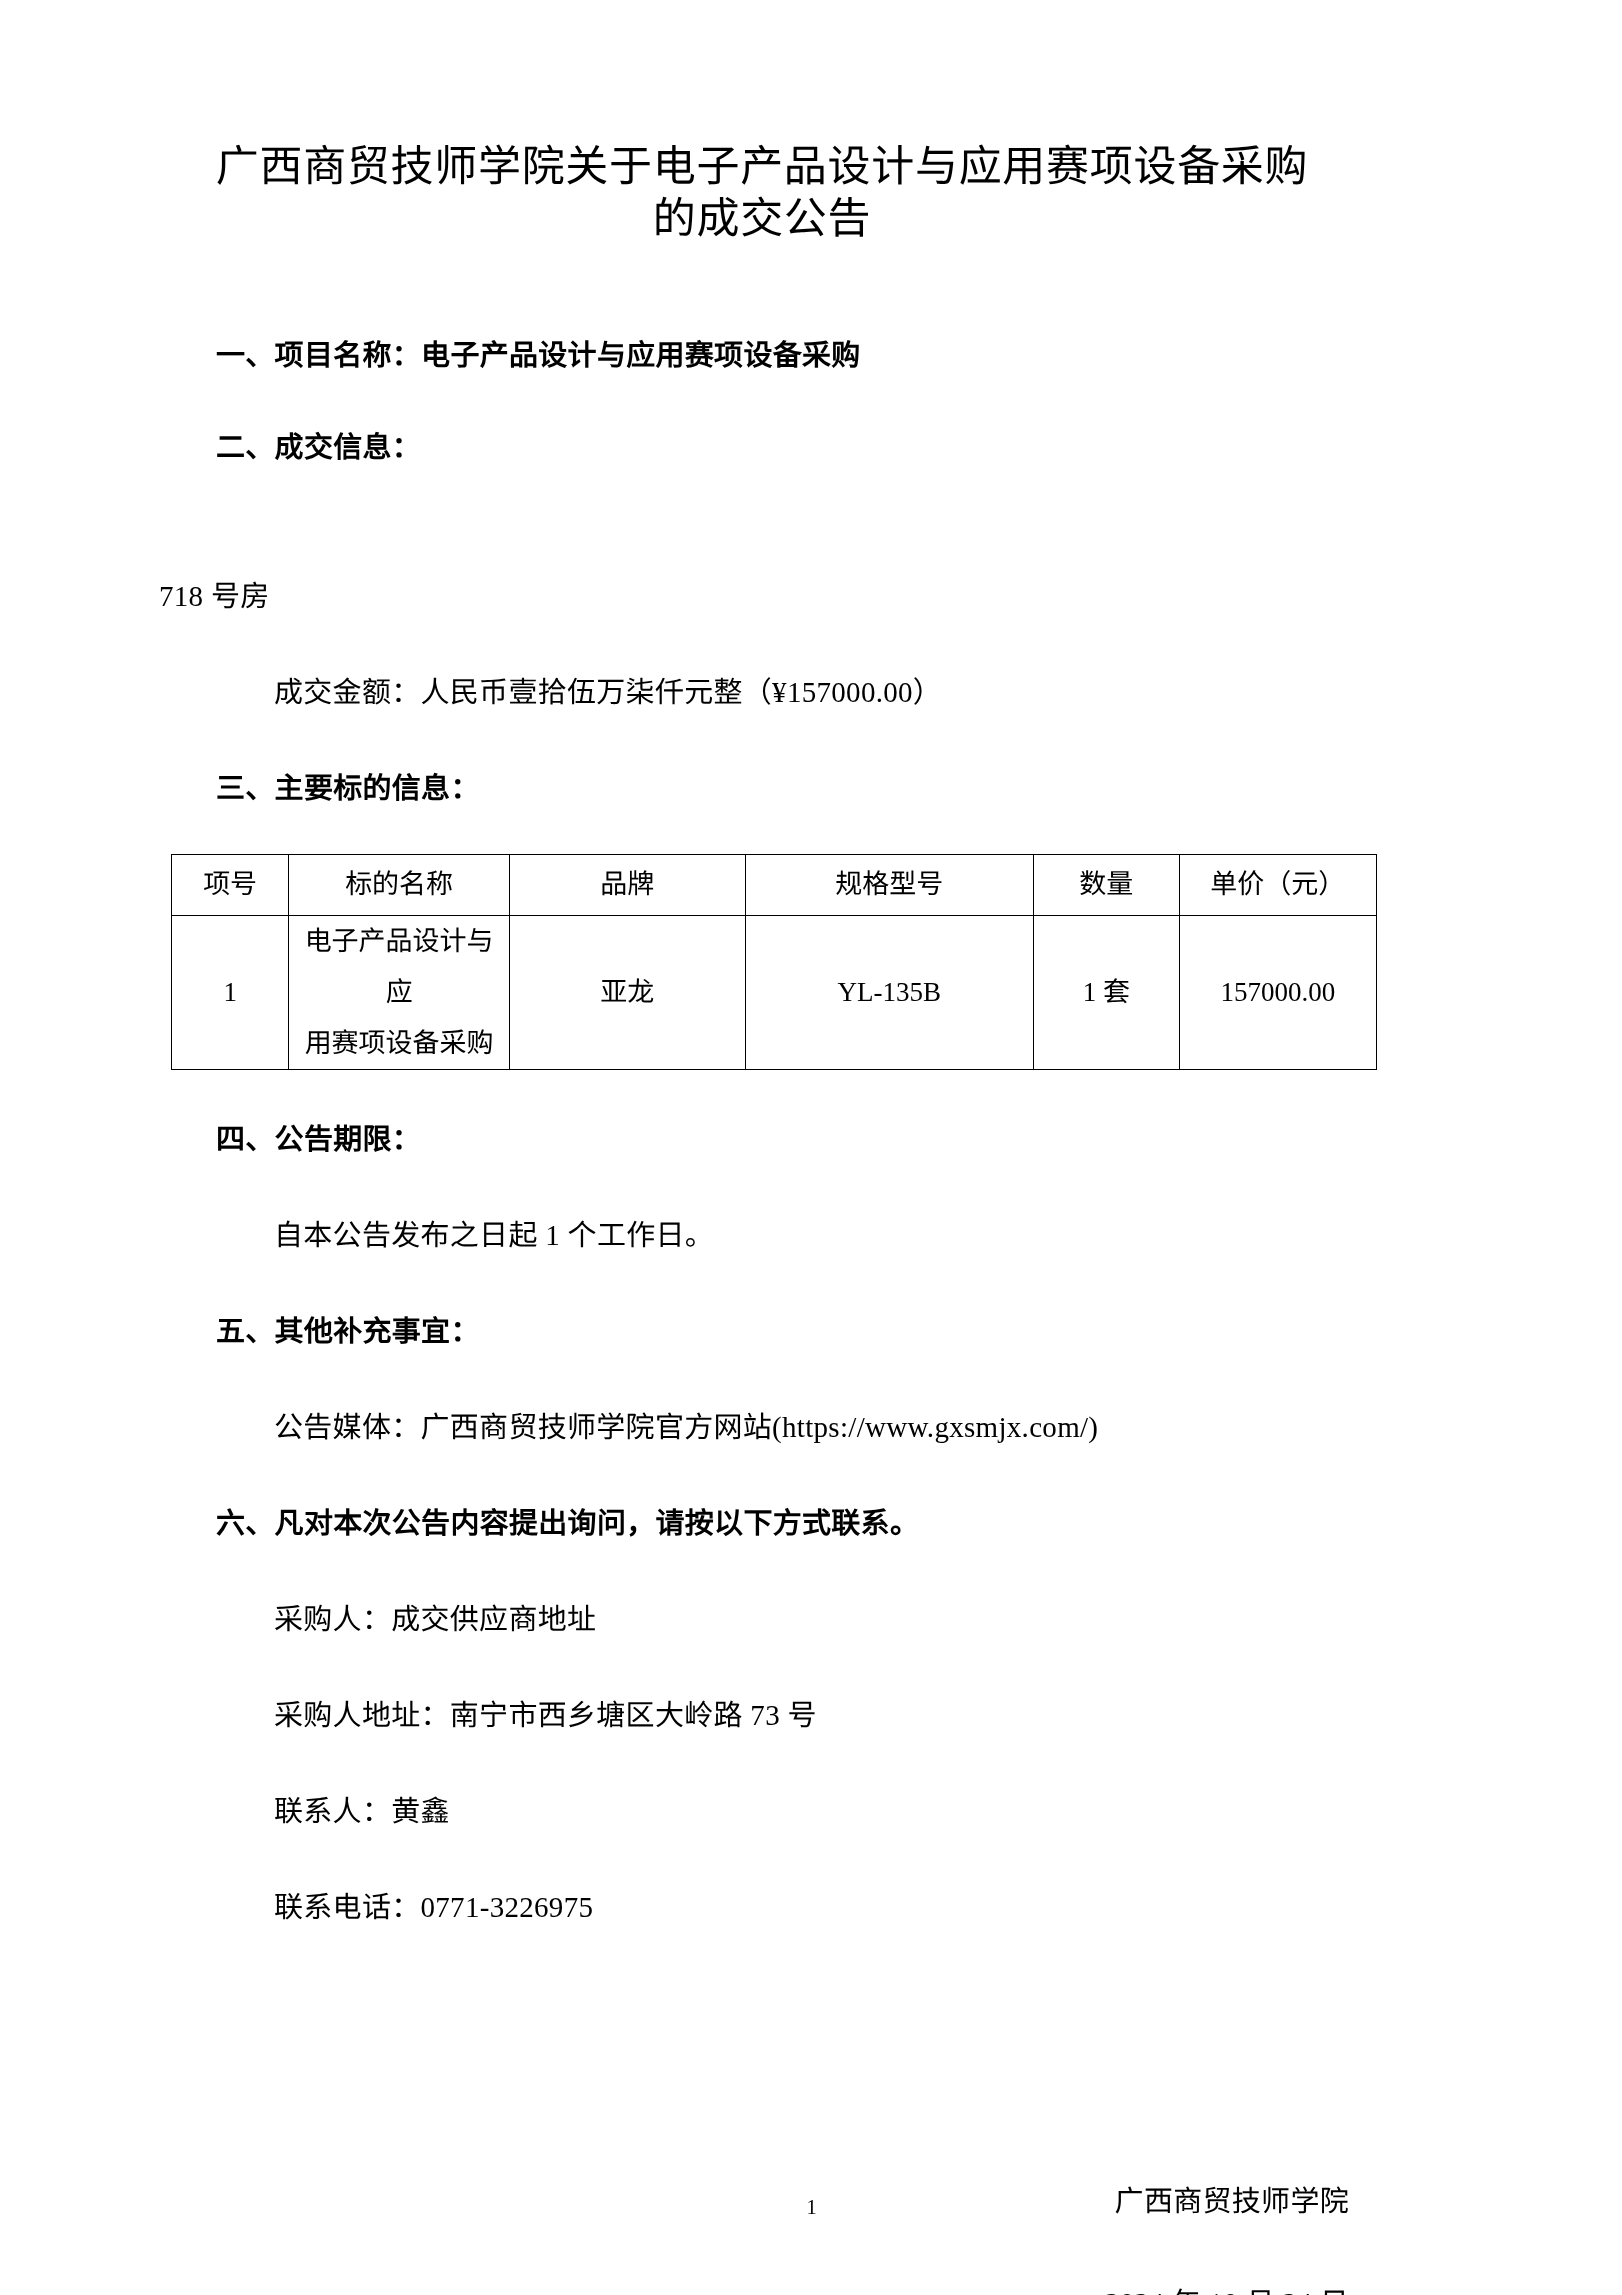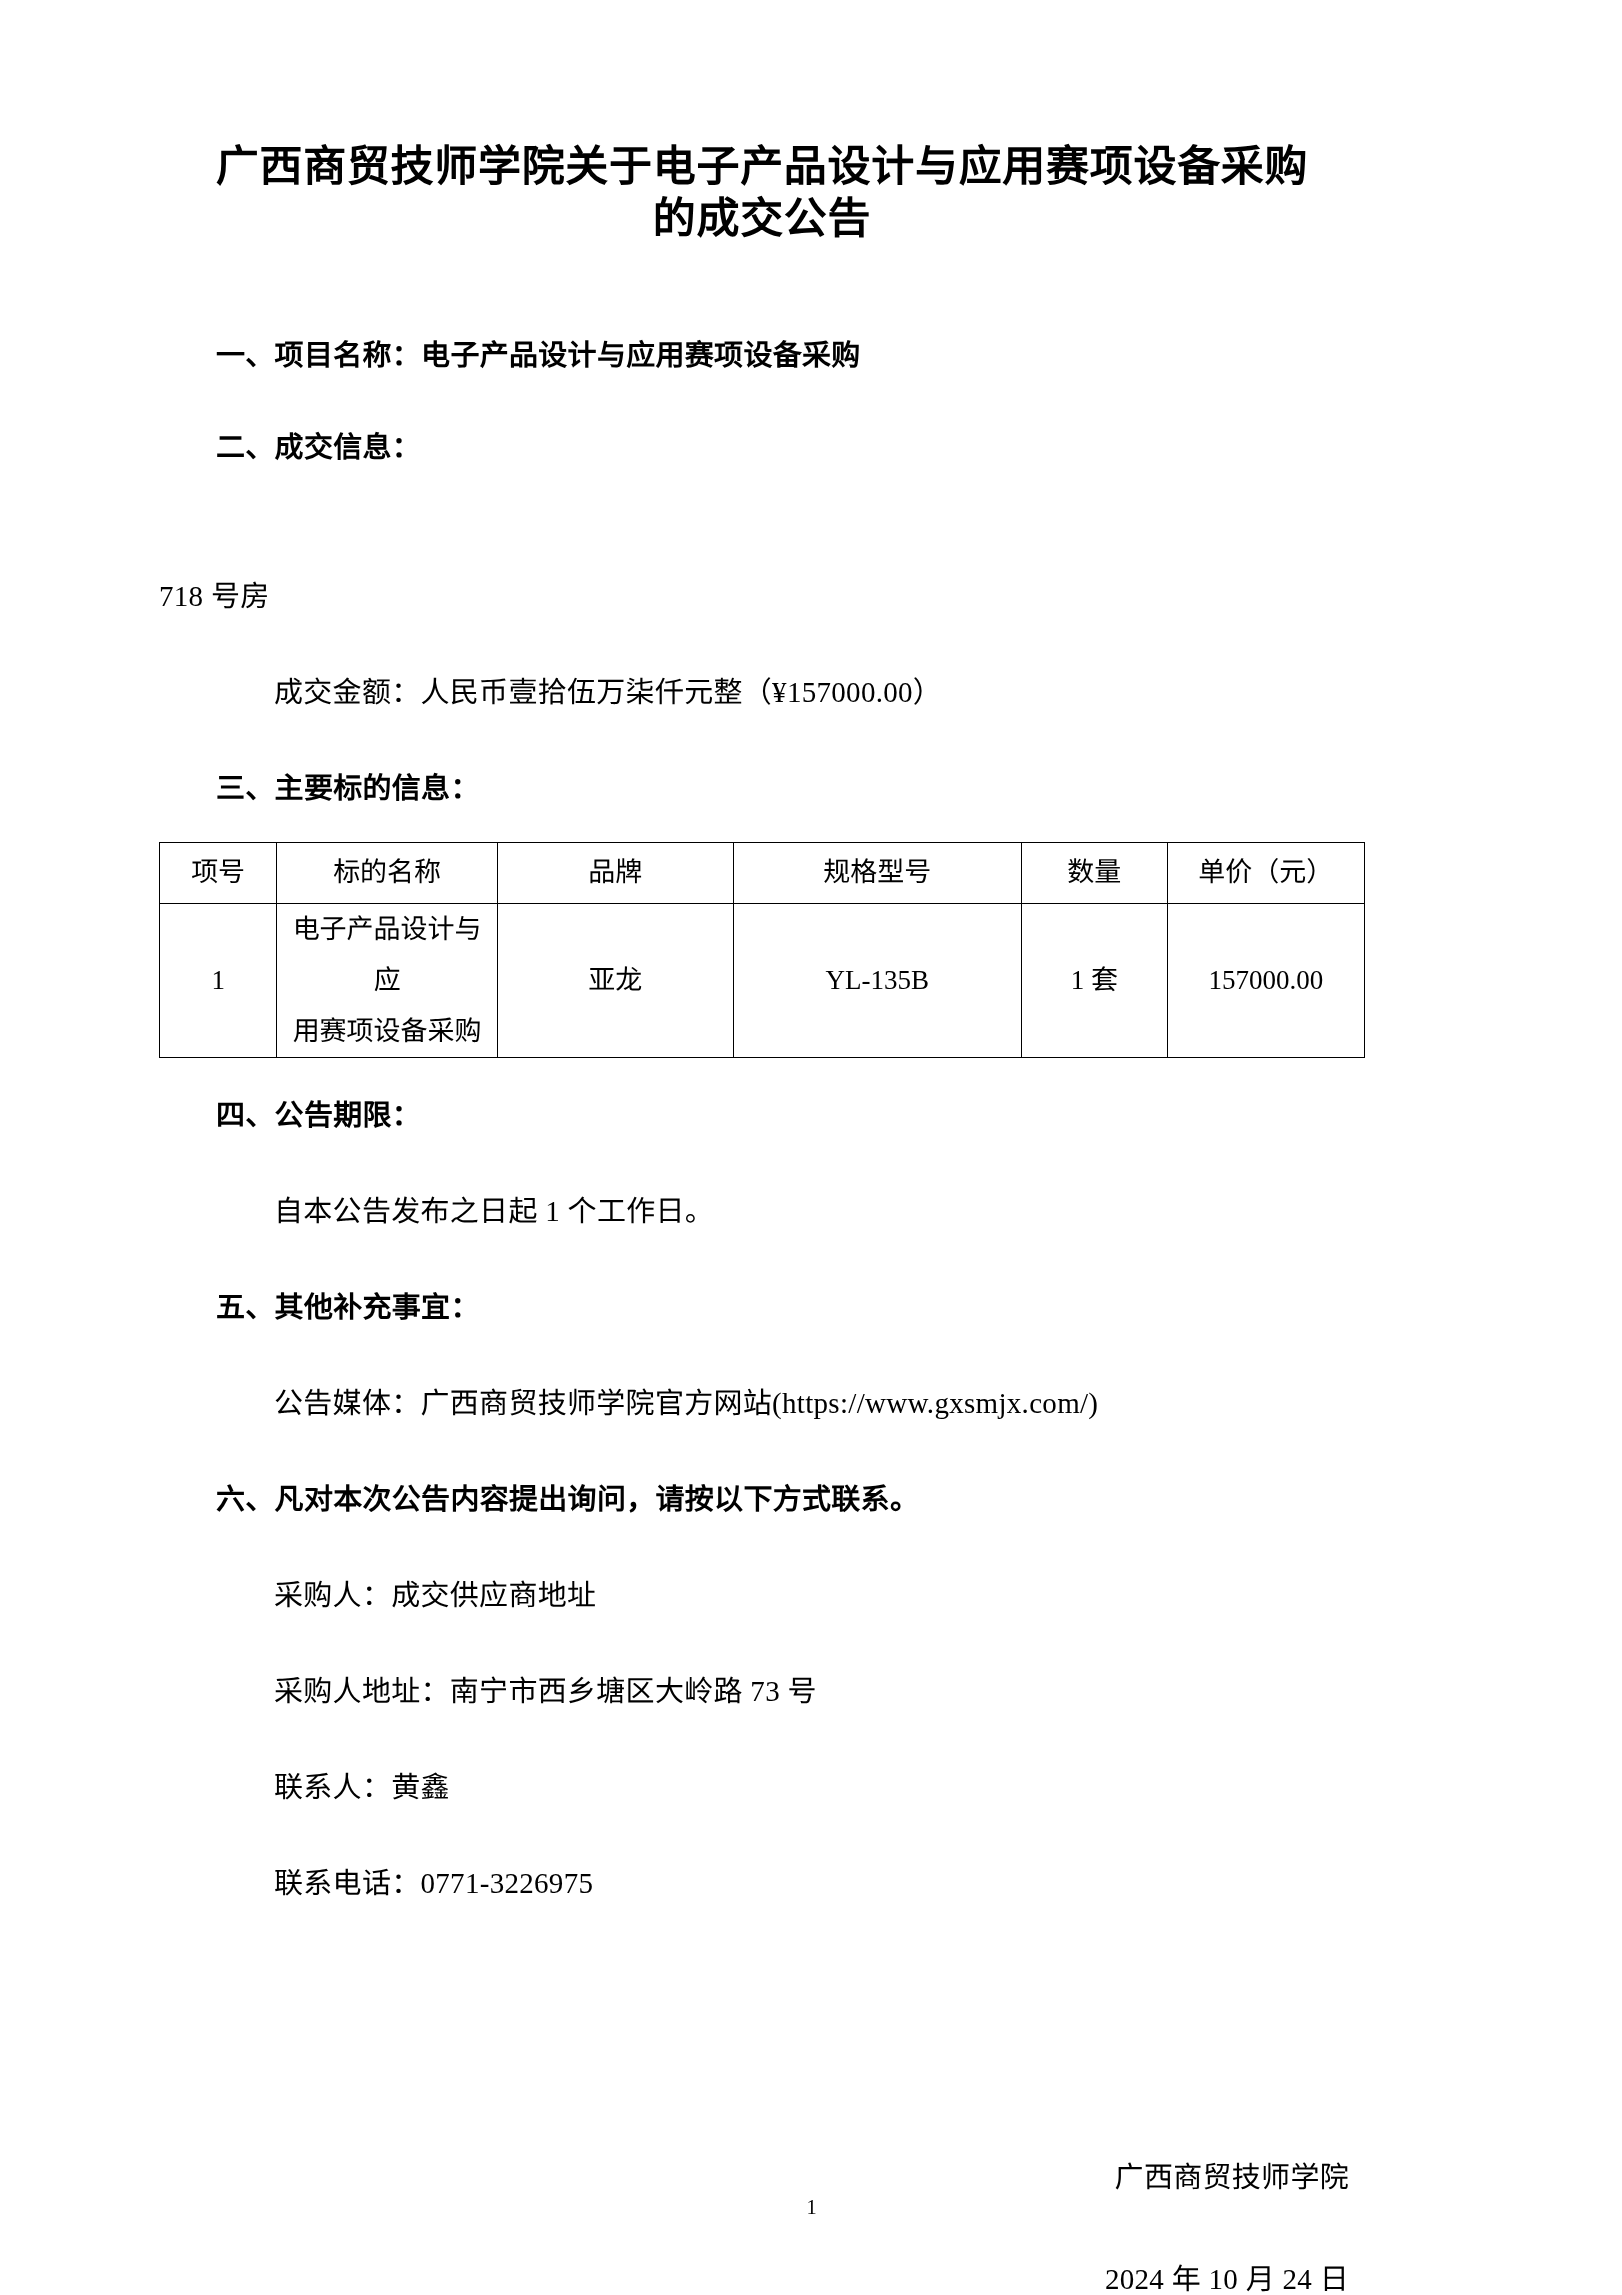--- a/index.html
+++ b/index.html
@@ -29,21 +29,21 @@
     top: 0;
     width: 1206px;
   }
 
   
   .doc-title {
     margin: 0;
     padding-top: 140px;
     text-align: center;
     font-family: "Liberation Sans", "DejaVu Sans", sans-serif;
-    font-weight: bold;
+    font-weight: normal;
     font-size: 43px;
     line-height: 1.22;
     letter-spacing: 0.7px;
     color: #000;
   }
 
   
   .gap-after-title { height: 80px; }
 
   p {
@@ -76,21 +76,21 @@
   .sp-34 { height: 23px; }
   .sp-40 { height: 27px; }
   .sp-46 { height: 31px; }
   .sp-52 { height: 35px; }
   .sp-60 { height: 41px; }
 
   
   table.goods {
     border-collapse: collapse;
     width: 1206px;
-    margin: 0;
+    margin: 12px;
     table-layout: fixed;
   }
   table.goods td {
     border: 1.4px solid #000000;
     text-align: center;
     vertical-align: middle;
     font-family: "Liberation Serif", "DejaVu Serif", serif;
     font-size: 27px;
     line-height: 1.55;
     padding: 0 4.1px;

